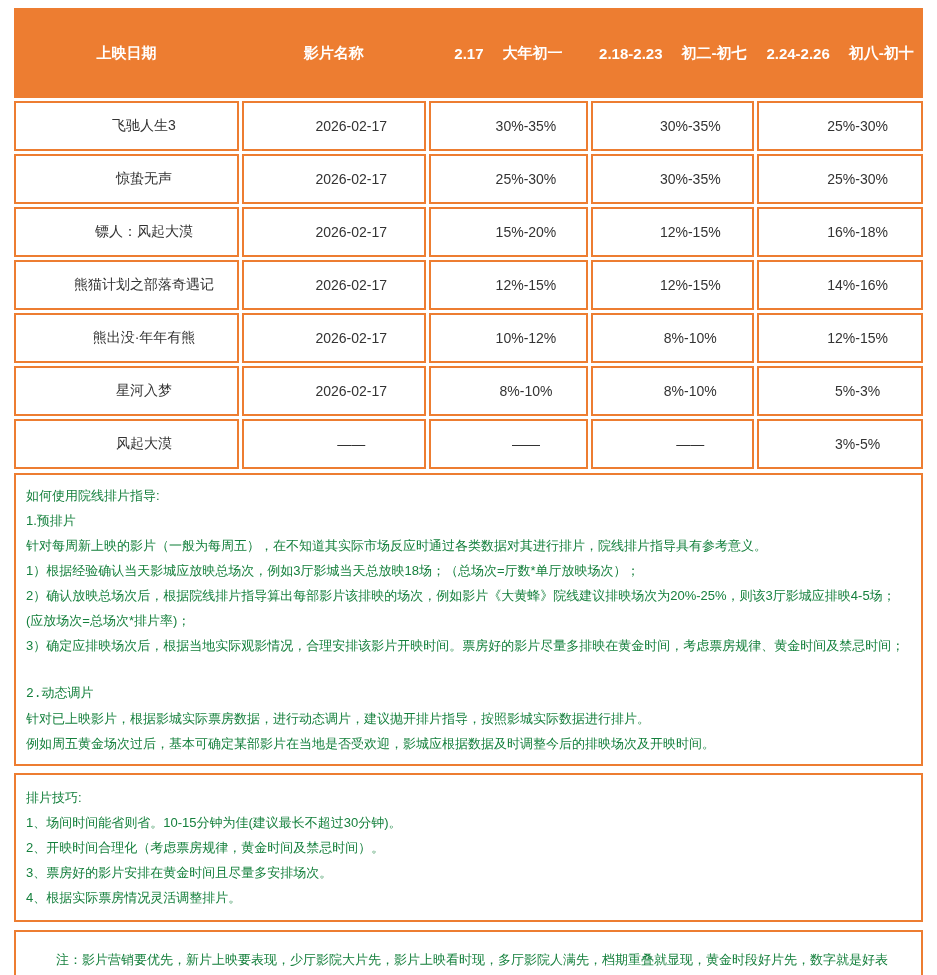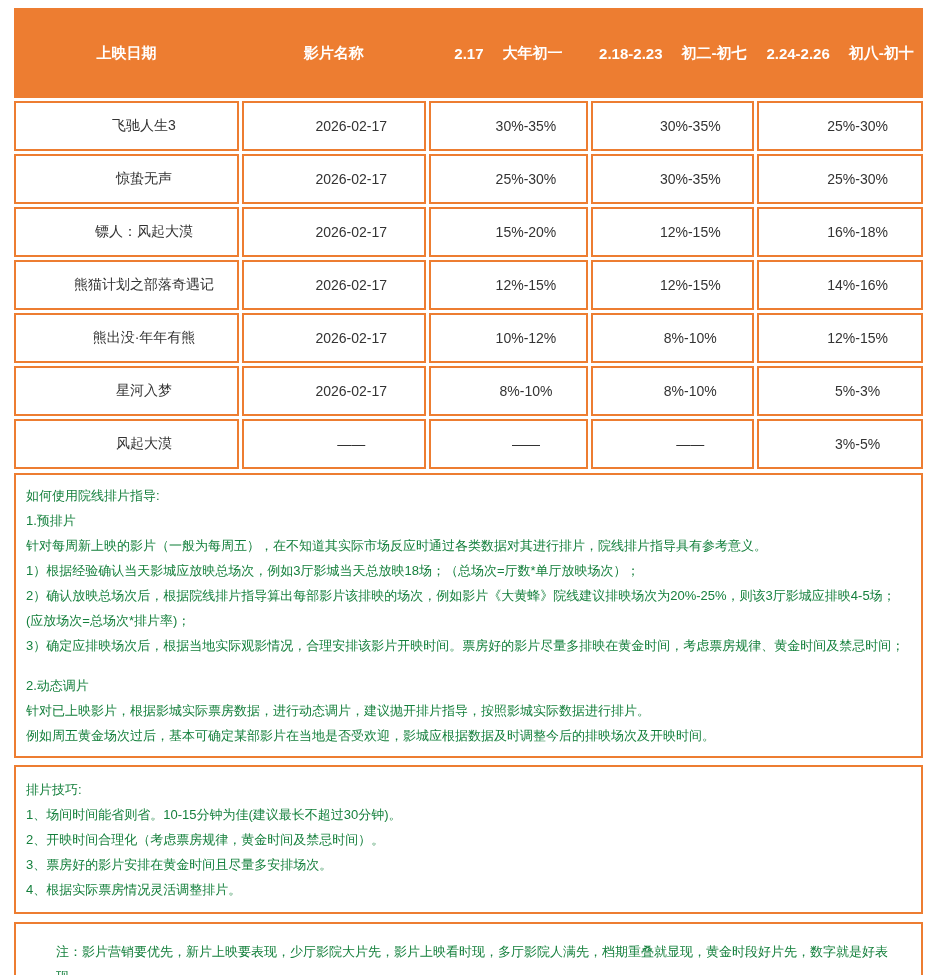--- a/index.html
+++ b/index.html
@@ -47,21 +47,21 @@
 
   
   .panel {
     border: 2px solid #ED7D31;
     margin-top: 4px;
     padding: 8px 8px 8px 10px;
     font-size: 13px;
     line-height: 25px;
     color: #15803d;
   }
-  .panel .gap-top { margin-top: 15px; }
+  .panel .gap-top { margin-top: 23px; font-family: Liberation Mono, monospace; }
   .tips-panel { margin-top: 7px; padding: 10px 2px 10px 10px; }
   .note-panel {
     margin-top: 8px;
     border-bottom-width: 5px;
     padding: 15px 8px 15px 40px;
     line-height: 25px;
   }
 </style>
 </head>
 <body>

